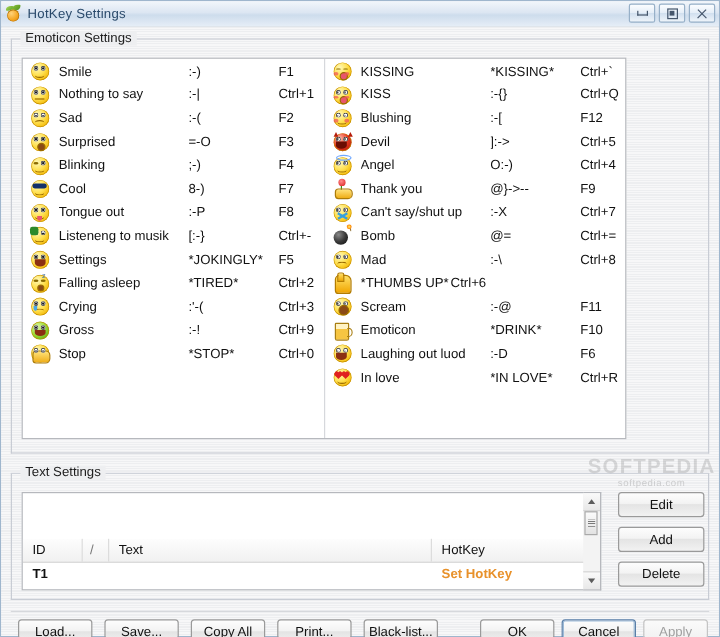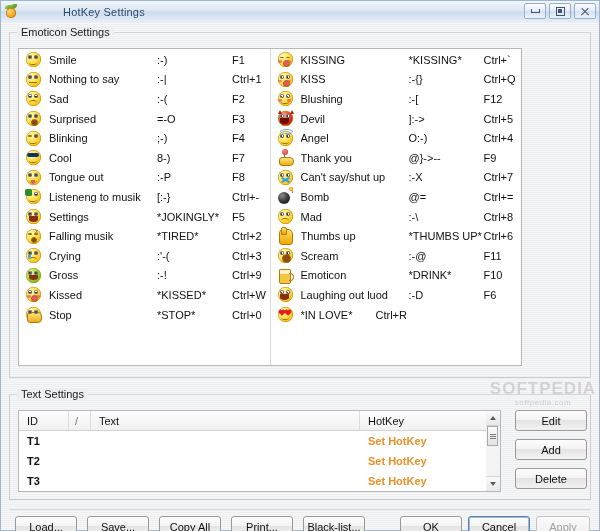--- a/index.html
+++ b/index.html
@@ -13,21 +13,21 @@
   #window{
     position:absolute;left:0;top:0;width:600px;height:531px;
     box-sizing:border-box;
     background:#eef1f6;
     border:1px solid #9fb6cd;
   }
   #titlebar{
     position:relative;height:21px;
     background:linear-gradient(to bottom,#f2f6fb 0%,#dce6f2 45%,#cddcec 55%,#e6eef7 100%);
     border-bottom:1px solid #b6c6d8;
-    display:flex;align-items:center;gap:40px;
+    display:flex;align-items:center;
   }
   #title-icon{
     width:15px;height:15px;margin-left:3px;margin-right:4px;
     position:relative;flex:0 0 auto;
   }
   #title-icon .fruit{
     position:absolute;left:2px;top:4px;width:10px;height:10px;border-radius:50%;
     background:radial-gradient(circle at 35% 32%,#ffd27a 0%,#f5a623 55%,#d27f08 100%);
     box-shadow:0 0 0 .5px #a86a06 inset;
   }
@@ -160,21 +160,21 @@
   .zz{position:absolute;left:10px;top:0px;font-size:6px;color:#3a6ea5;font-family:"Liberation Sans",sans-serif;}
 
   
   #text-panel{
     position:absolute;left:9px;top:22px;width:483px;height:82px;
     background:#fff;border:1px solid #b6b8bd;box-sizing:border-box;overflow:hidden;
   }
   #tp-header{
     height:20px;display:flex;align-items:flex-start;
     background:linear-gradient(to bottom,#fdfdfd,#f1f1f1);
-    border-bottom:1px solid #d3d3d3;box-sizing:border-box;
+    border-bottom:1px solid #d3d3d3;box-sizing:border-box;margin-top:38px;
   }
   .th{font-size:11px;color:#111;box-sizing:border-box;padding-left:8px;height:100%;display:flex;align-items:center;}
   .th.id{width:50px;border-right:1px solid #dcdcdc;}
   .th.slash{width:22px;border-right:1px solid #dcdcdc;color:#777;padding-left:6px;}
   .th.text{flex:1 1 auto;border-right:1px solid #dcdcdc;}
   .th.hot{width:140px;}
   .trow{height:20px;display:flex;align-items:center;box-sizing:border-box;}
   .td{font-size:11px;color:#111;box-sizing:border-box;padding-left:8px;font-weight:bold;}
   .td.id{width:50px;} .td.slash{width:22px;} .td.text{flex:1 1 auto;}
   .td.hot{width:140px;color:#e8912a;}
@@ -388,21 +388,21 @@
                 <span class="emo-key">F5</span>
               </div>
               <div class="emo-row">
                 <span class="emo-icon">
                   <span class="face "></span>
                   <span class="eye l" style="height:1.6px;top:5.6px;background:#8a6a00;box-shadow:none"></span>
                   <span class="eye r" style="height:1.6px;top:5.6px;background:#8a6a00;box-shadow:none"></span>
                   <span class="mouth o" style="width:4px;height:4px"></span>
                   <span class="zz">z</span>
                 </span>
-                <span class="emo-name">Falling musik</span>
+                <span class="emo-name">Falling asleep</span>
                 <span class="emo-code">*TIRED*</span>
                 <span class="emo-key">Ctrl+2</span>
               </div>
               <div class="emo-row">
                 <span class="emo-icon">
                   <span class="face "></span>
                   <span class="eye l"></span>
                   <span class="eye r"></span>
                   <span class="pupil l"></span>
                   <span class="pupil r"></span>
@@ -418,35 +418,20 @@
                   <span class="face green"></span>
                   <span class="eye l"></span>
                   <span class="eye r"></span>
                   <span class="pupil l"></span>
                   <span class="pupil r"></span>
                   <span class="mouth big"></span>
                 </span>
                 <span class="emo-name">Gross</span>
                 <span class="emo-code">:-!</span>
                 <span class="emo-key">Ctrl+9</span>
-              </div>
-              <div class="emo-row">
-                <span class="emo-icon">
-                  <span class="face "></span>
-                  <span class="eye l"></span>
-                  <span class="eye r"></span>
-                  <span class="pupil l"></span>
-                  <span class="pupil r"></span>
-                  <span class="mouth o" style="background:#e8556d"></span>
-                  <span class="blush l"></span>
-                  <span class="blush r"></span>
-                </span>
-                <span class="emo-name">Kissed</span>
-                <span class="emo-code">*KISSED*</span>
-                <span class="emo-key">Ctrl+W</span>
               </div>
               <div class="emo-row">
                 <span class="emo-icon">
                   <span class="face "></span>
                   <span class="hand"></span>
                   <span class="eye l"></span>
                   <span class="eye r"></span>
                   <span class="pupil l"></span>
                   <span class="pupil r"></span>
                 </span>
@@ -571,21 +556,20 @@
                   <span class="mouth sad"></span>
                 </span>
                 <span class="emo-name">Mad</span>
                 <span class="emo-code">:-\</span>
                 <span class="emo-key">Ctrl+8</span>
               </div>
               <div class="emo-row">
                 <span class="emo-icon">
                   <span class="thumb"></span>
                 </span>
-                <span class="emo-name">Thumbs up</span>
                 <span class="emo-code">*THUMBS UP*</span>
                 <span class="emo-key">Ctrl+6</span>
               </div>
               <div class="emo-row">
                 <span class="emo-icon">
                   <span class="face "></span>
                   <span class="eye l"></span>
                   <span class="eye r"></span>
                   <span class="pupil l"></span>
                   <span class="pupil r"></span>
@@ -616,20 +600,21 @@
                 <span class="emo-code">:-D</span>
                 <span class="emo-key">F6</span>
               </div>
               <div class="emo-row">
                 <span class="emo-icon">
                   <span class="face "></span>
                   <span class="heart l"></span>
                   <span class="heart r"></span>
                   <span class="mouth"></span>
                 </span>
+                <span class="emo-name">In love</span>
                 <span class="emo-code">*IN LOVE*</span>
                 <span class="emo-key">Ctrl+R</span>
               </div>
             </div>
         </div>
       </div>
     </div>
 
     <div class="group" id="grp-text">
       <div class="frame"></div>

